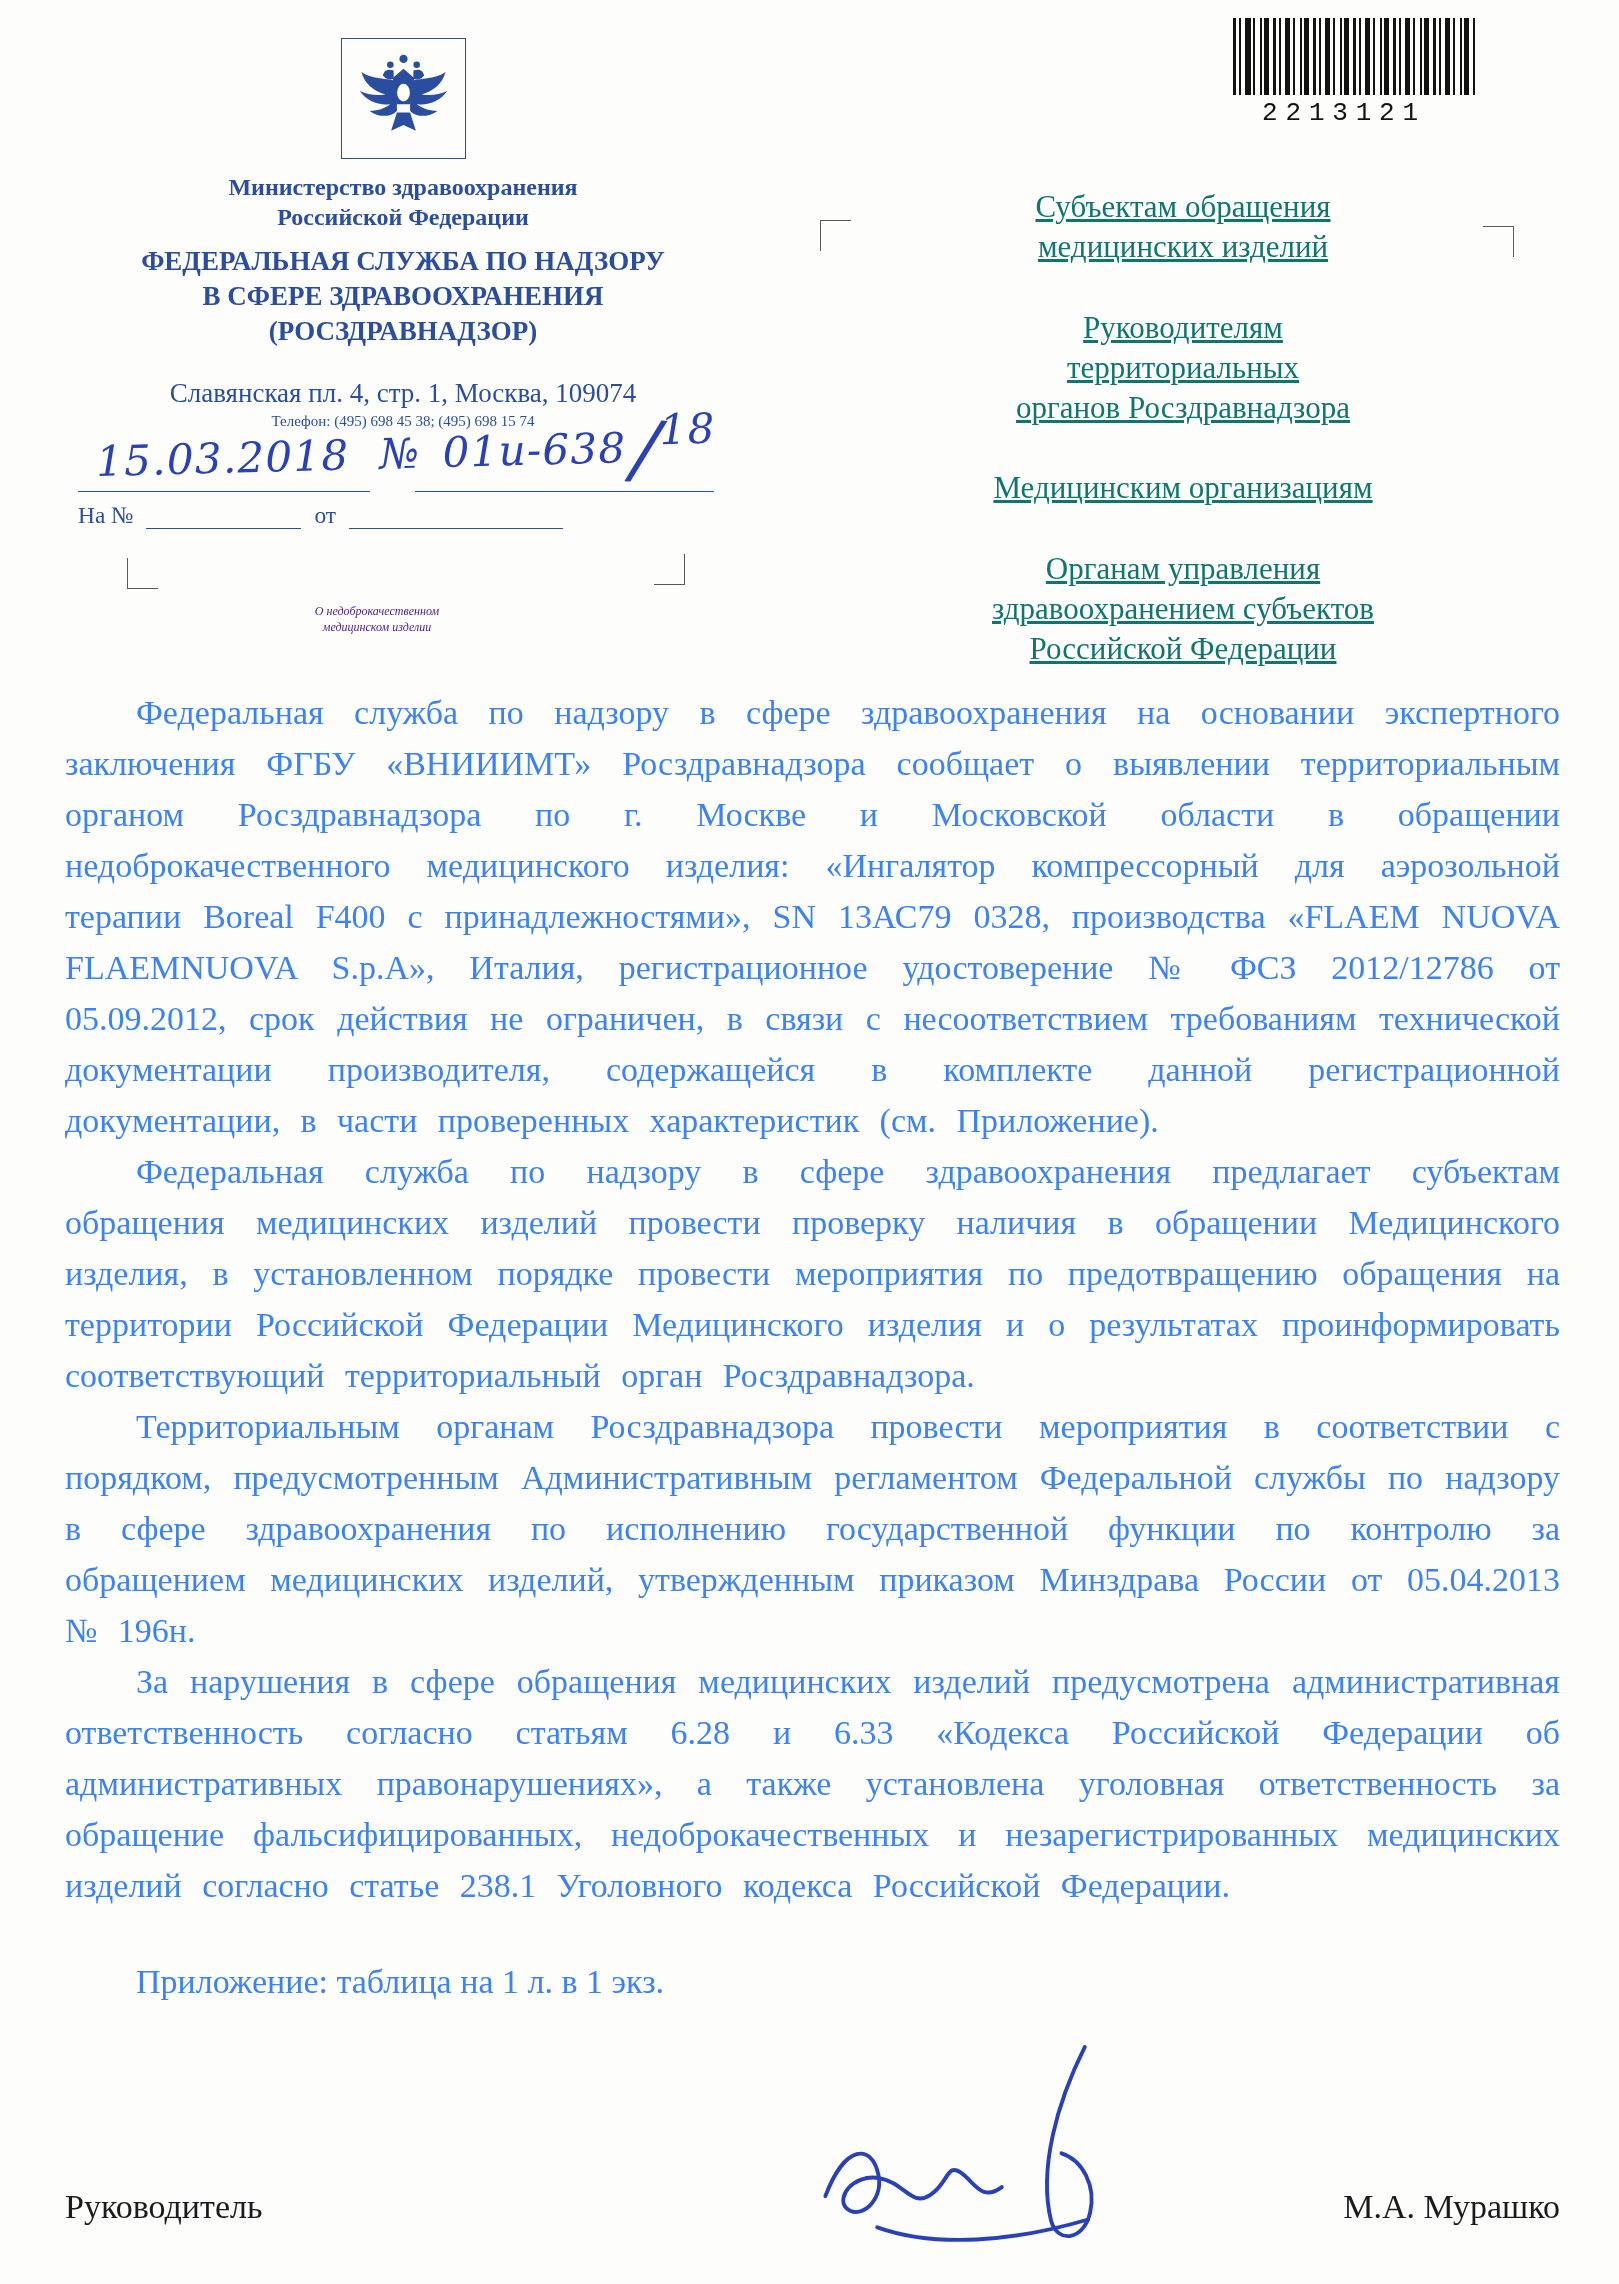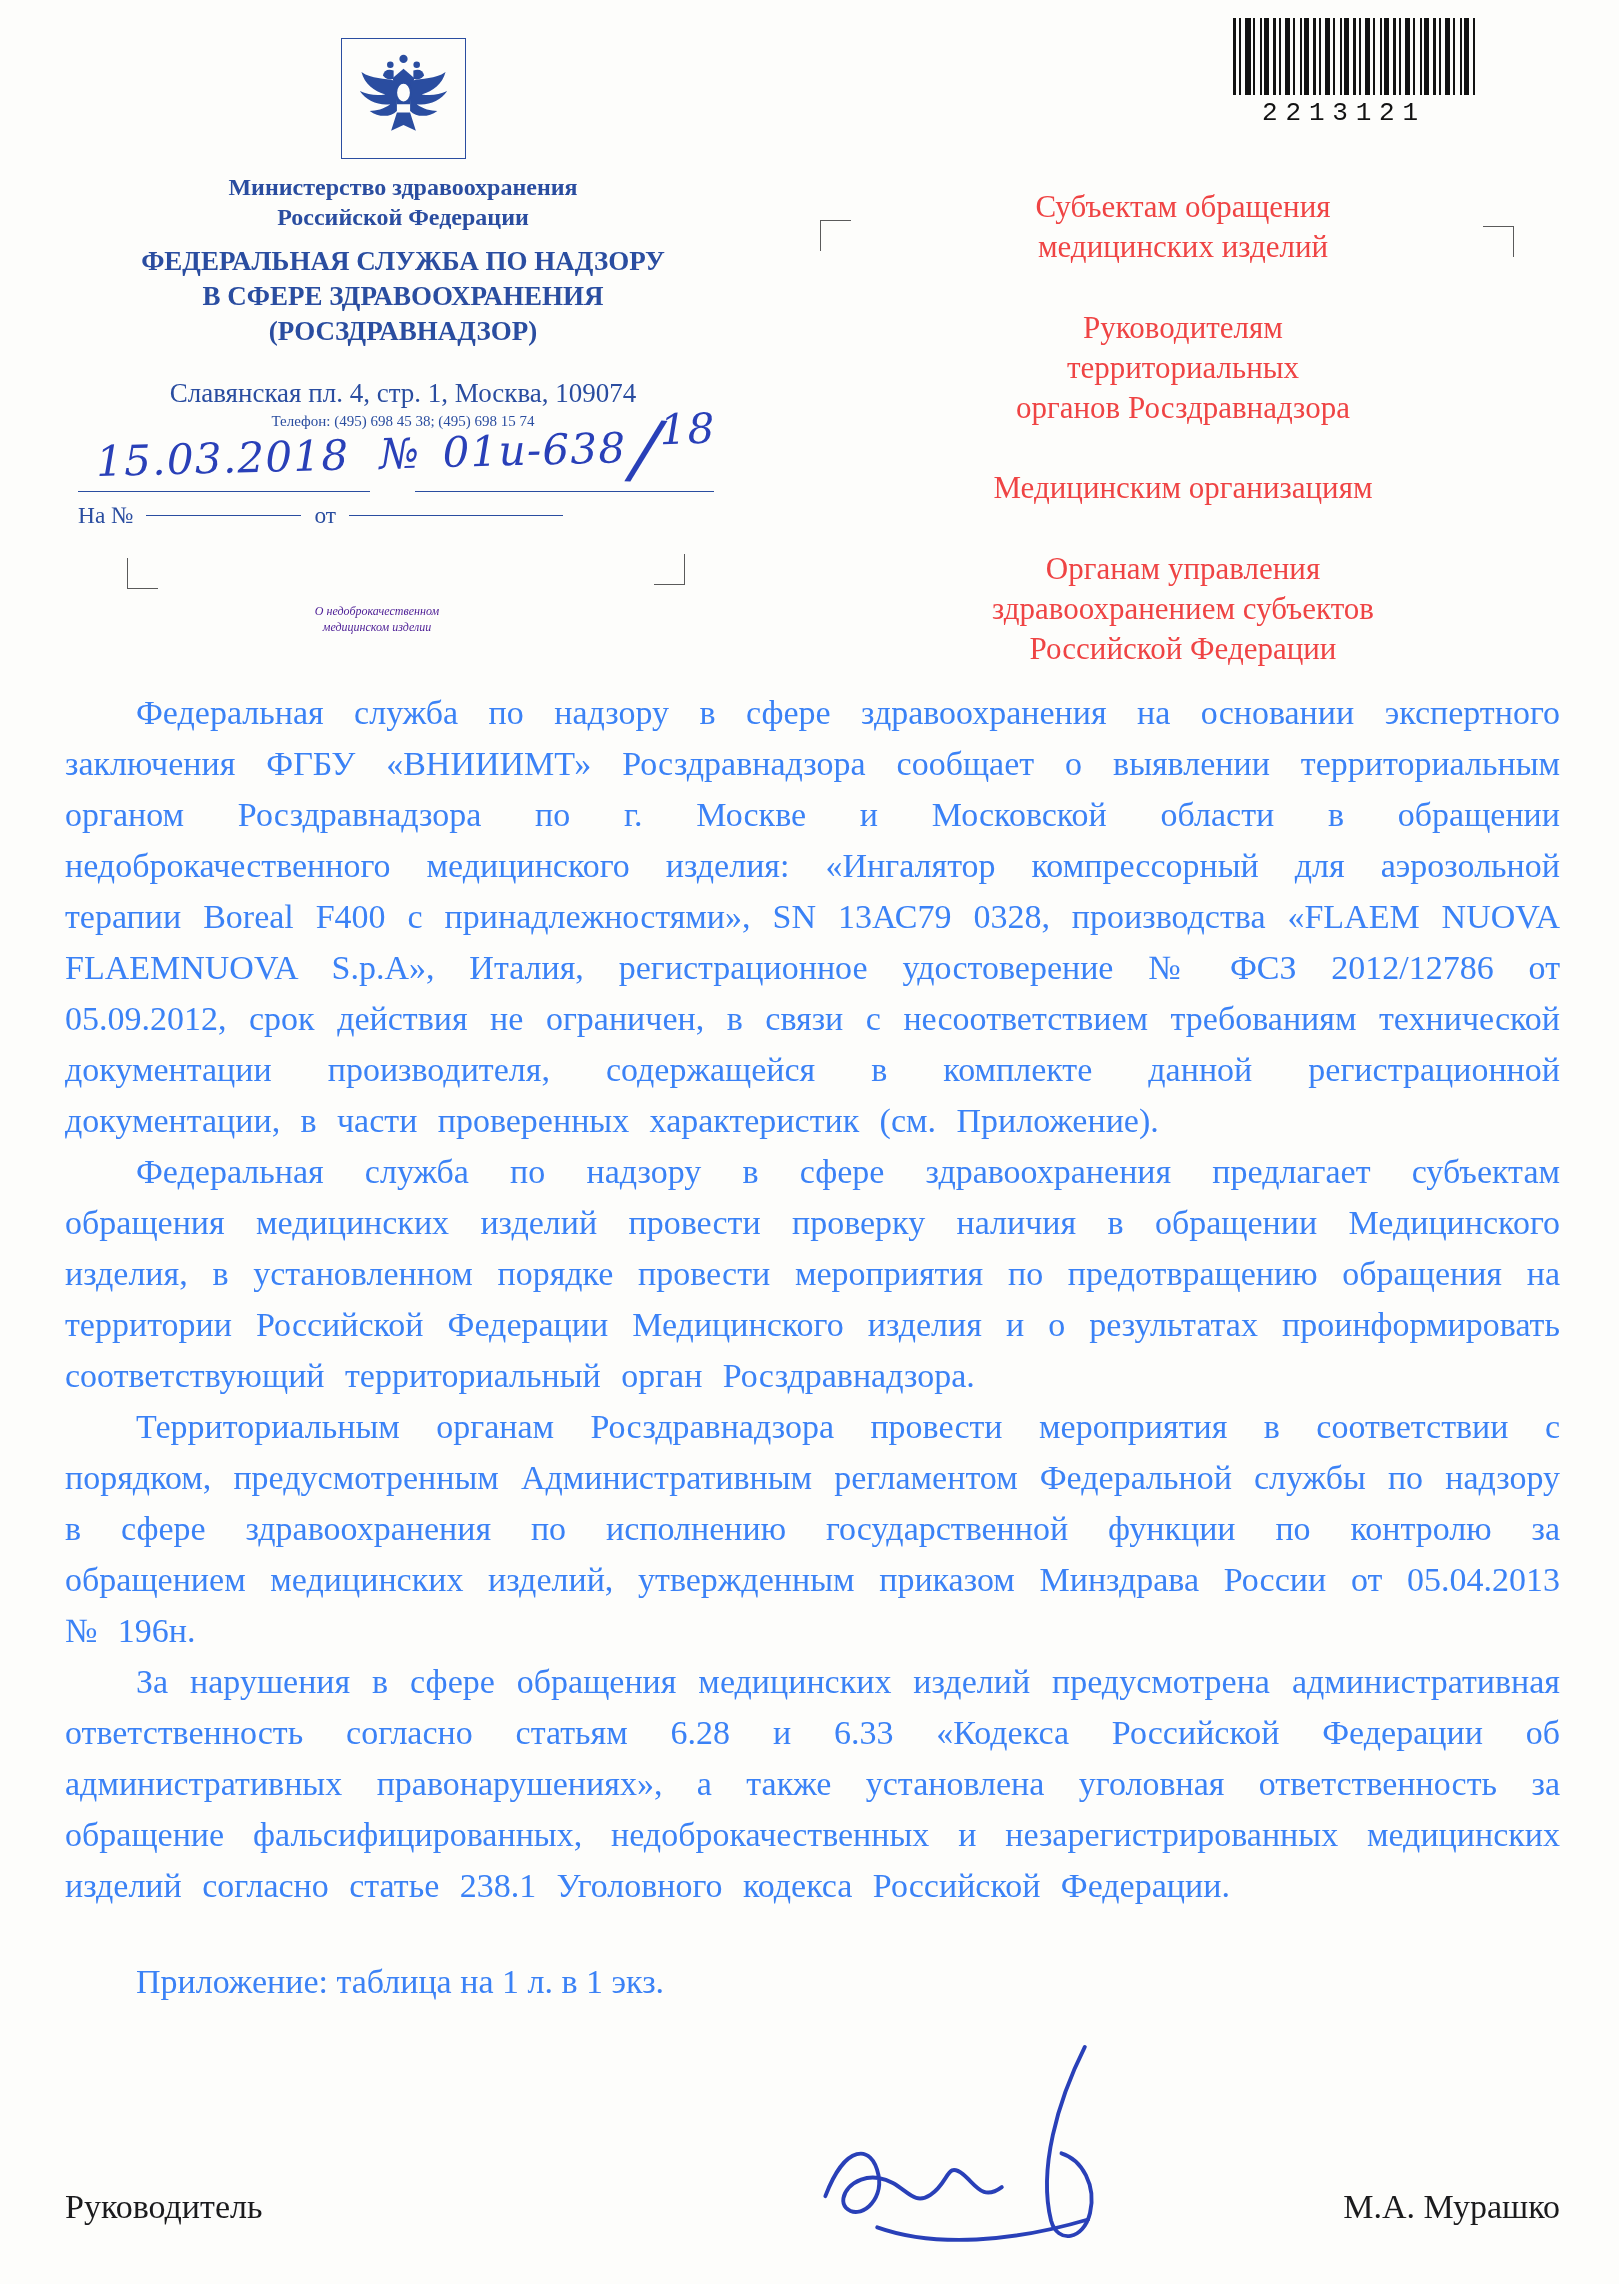--- a/index.html
+++ b/index.html
@@ -37,21 +37,21 @@
       #121212 27px 29px, transparent 29px 31px,
       #121212 31px 36px, transparent 36px 40px);
   }
   .bars-number {
     margin-top:2.6px; font-family:"Liberation Mono", monospace; font-size:26px;
     letter-spacing:7.8px; color:#121212;
   }
 
   
   .recipients { position:absolute; left:871px; top:187px; width:624px; text-align:center; }
-  .recipient { font-size:31px; line-height:1.3; margin-bottom:40px; white-space:pre-line; color:#ef4444; }
+  .recipient { font-size:31px; line-height:1.3; margin-bottom:40px; white-space:pre-line; color:#0f766e;text-decoration:underline; }
 
   
   .mark { position:absolute; width:31px; height:31px; }
   .mark-tl { left:820px; top:220px; border-left:1.9px solid #5a5a5a; border-top:1.9px solid #5a5a5a; }
   .mark-tr { left:1483px; top:226px; border-right:1.9px solid #5a5a5a; border-top:1.9px solid #5a5a5a; }
   .mark-bl { left:127px;  top:558px; border-left:1.9px solid #5a5a5a; border-bottom:1.9px solid #5a5a5a; }
   .mark-br { left:654px; top:554px; border-right:1.9px solid #5a5a5a; border-bottom:1.9px solid #5a5a5a; }
 
   
   .ref-block { position:absolute; left:78px; top:447px; width:656px; }
@@ -60,21 +60,21 @@
   .u1 { width:292px; } .u2 { width:299px; }
   .handwriting {
     position:absolute; left:18px; top:-18px; white-space:nowrap;
     font-style:italic; color:#2940b8; font-size:42px; letter-spacing:1.3px;
     transform:rotate(-1.5deg); font-family:"DejaVu Serif", serif;
   }
   .hw-date { margin-right:30px; }
   .hw-no { margin-right:22px; }
   .hw-slash { font-size:77px; line-height:0; vertical-align:-14.3px; margin-left:6.5px; display:inline-block; transform:rotate(6deg); }
   .hw-year { position:relative; top:-17px; }
-  .ref-row2 { margin-top:10.4px; display:flex; align-items:center; gap:13px; color:#2a4da0; font-size:23.4px; }
+  .ref-row2 { margin-top:10.4px; display:flex; align-items:flex-end; gap:13px; color:#2a4da0; font-size:23.4px; }
   .u3 { width:155px; } .u4 { width:214px; }
 
   
   .subject {
     position:absolute; left:195px; top:603px; width:364px; text-align:center;
     font-size:12px; line-height:1.35; white-space:pre-line; color:#4c1d95;font-style:italic;
   }
 
   
   .body-text { position:absolute; left:65px; top:687px; width:1495px; font-size:34px; line-height:1.5; color:#3b82f6; }

